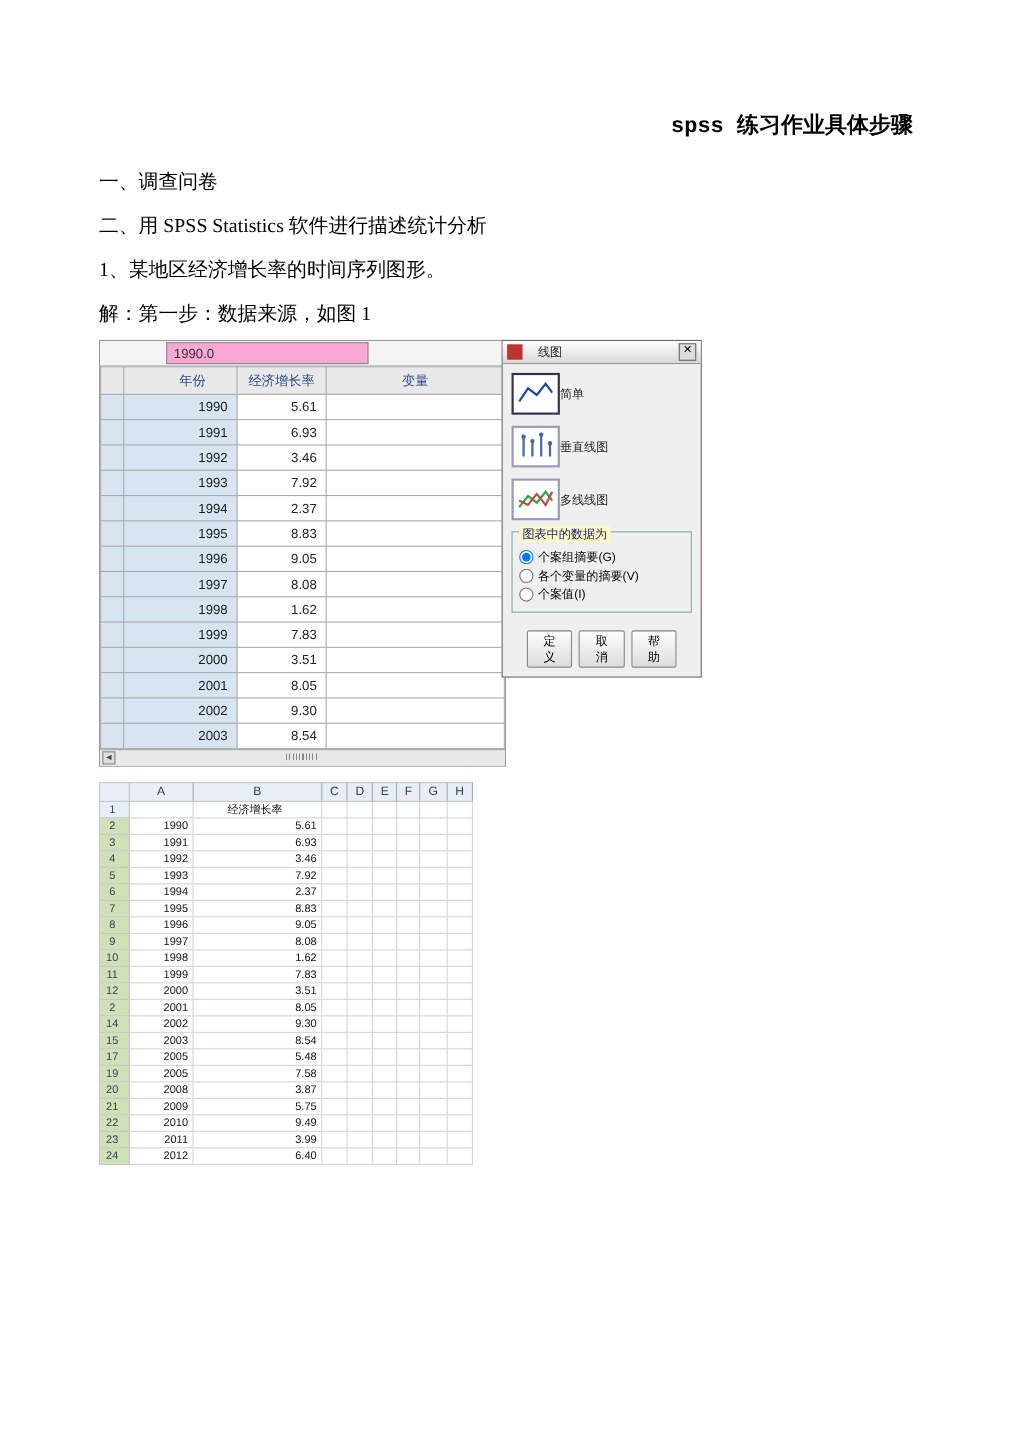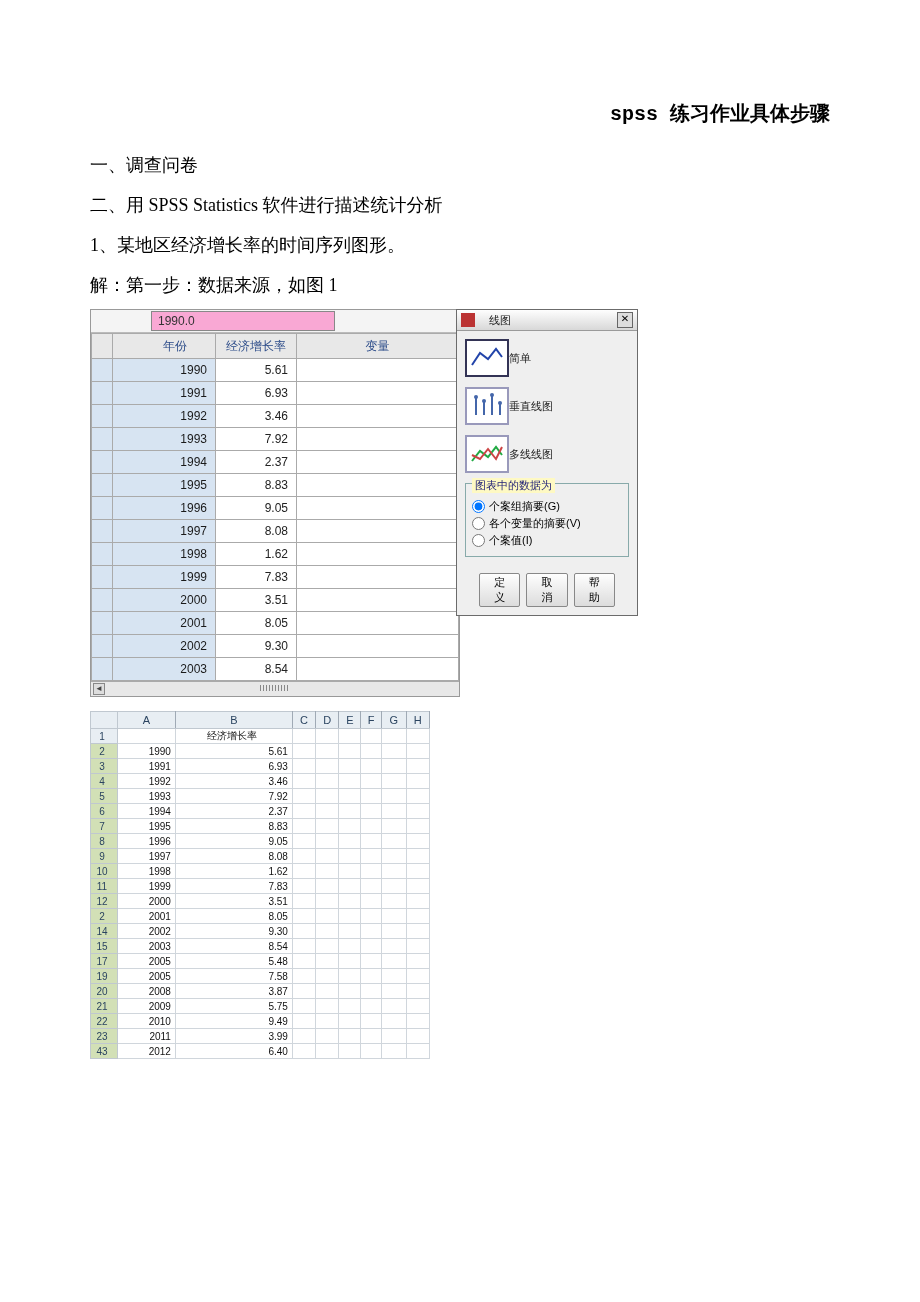--- a/index.html
+++ b/index.html
@@ -716,21 +716,21 @@
               <td>2011</td>
               <td class="sel-col">3.99</td>
               <td class="blank"></td>
               <td class="blank"></td>
               <td class="blank"></td>
               <td class="blank"></td>
               <td class="blank"></td>
               <td class="blank"></td>
             </tr>
             <tr>
-              <td class="rh sel">43</td>
+              <td class="rh sel">24</td>
               <td>2012</td>
               <td class="sel-col">6.40</td>
               <td class="blank"></td>
               <td class="blank"></td>
               <td class="blank"></td>
               <td class="blank"></td>
               <td class="blank"></td>
               <td class="blank"></td>
             </tr>
           </tbody>

